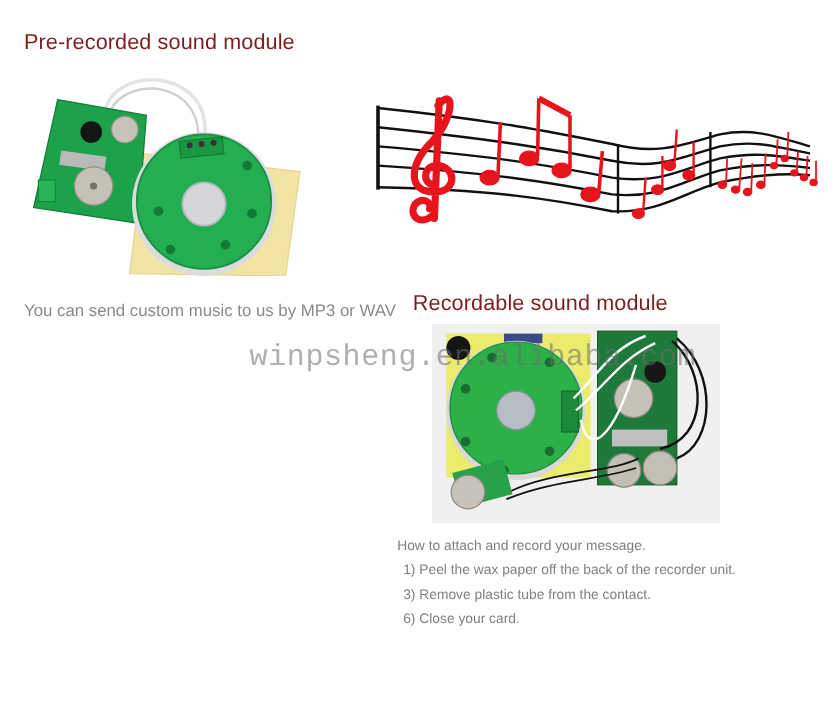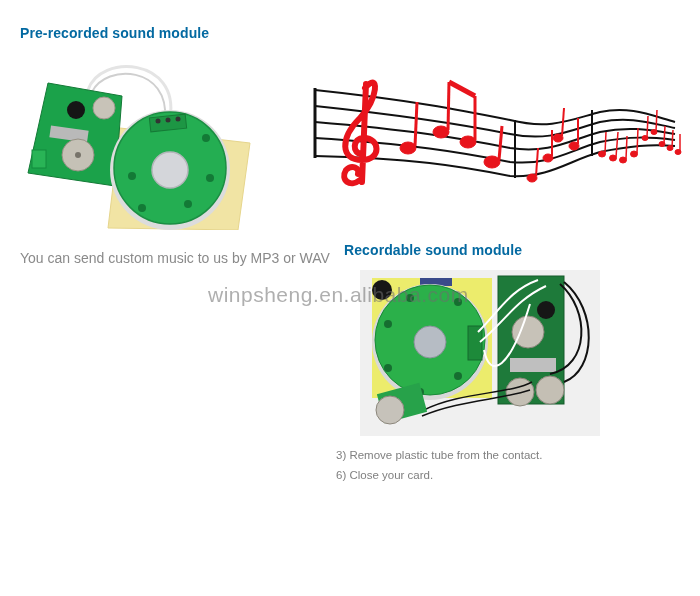--- a/index.html
+++ b/index.html
@@ -1,22 +1,22 @@
 <!DOCTYPE html>
 <html><head>
 <meta charset="utf-8">
 <style>
   html,body{margin:0;padding:0;background:#ffffff;}
   body{width:700px;height:596px;position:relative;overflow:hidden;font-family:"Liberation Sans",sans-serif;color:#7a7a7a;}
   .abs{position:absolute;}
-  .title{font-weight:bold;color:#0369a1;font-size:14px;letter-spacing:0.1px;}
+  .title{font-weight:normal;color:#7f1d1d;font-size:18px;letter-spacing:0.1px;}
   .para{font-size:14px;color:#8a8a8a;line-height:20px;}
   .steps{font-size:11.5px;color:#808080;line-height:20.3px;}
   .steps .step{padding-left:5px;}
-  .watermark{font-size:21px;color:rgba(110,110,110,0.55);letter-spacing:0.5px;font-family:Liberation Sans, sans-serif;white-space:nowrap;pointer-events:none;text-align:center;}
+  .watermark{font-size:25px;color:rgba(110,110,110,0.55);letter-spacing:0.5px;font-family:Liberation Mono, monospace;white-space:nowrap;pointer-events:none;text-align:center;}
   svg{display:block;}
 </style>
 </head>
 <body>
 
 <div class="abs title" style="left:20px;top:25px;">Pre-recorded sound module</div>
 
 <div class="abs" style="left:20px;top:58px;width:240px;height:172px;">
   <svg width="240" height="172" viewBox="0 0 240 172">
 
@@ -140,17 +140,19 @@
 
     <path d="M204,12 C238,40 236,100 204,112 M200,14 C230,40 230,96 190,104" stroke="#111" stroke-width="2" fill="none"></path>
     <path d="M62,146 C100,130 140,130 170,120 M64,140 C100,122 150,124 172,112" stroke="#111" stroke-width="1.5" fill="none"></path>
 
     <rect x="20" y="118" width="44" height="30" fill="#27a24a" transform="rotate(-15 42 133)"></rect>
     <circle cx="30" cy="140" r="14" fill="#c6c2ba" stroke="#8c877c"></circle>
   </svg>
 </div>
 
 <div class="abs steps" style="left:331px;top:445px;width:369px;">
+  <div>How to attach and record your message.</div>
+  <div class="step">1) Peel the wax paper off the back of the recorder unit.</div>
   <div class="step">3) Remove plastic tube from the contact.</div>
   <div class="step">6) Close your card.</div>
 </div>
 
 <div class="abs watermark" style="left:208px;top:283px;">winpsheng.en.alibaba.com</div>
 
 </body></html>

